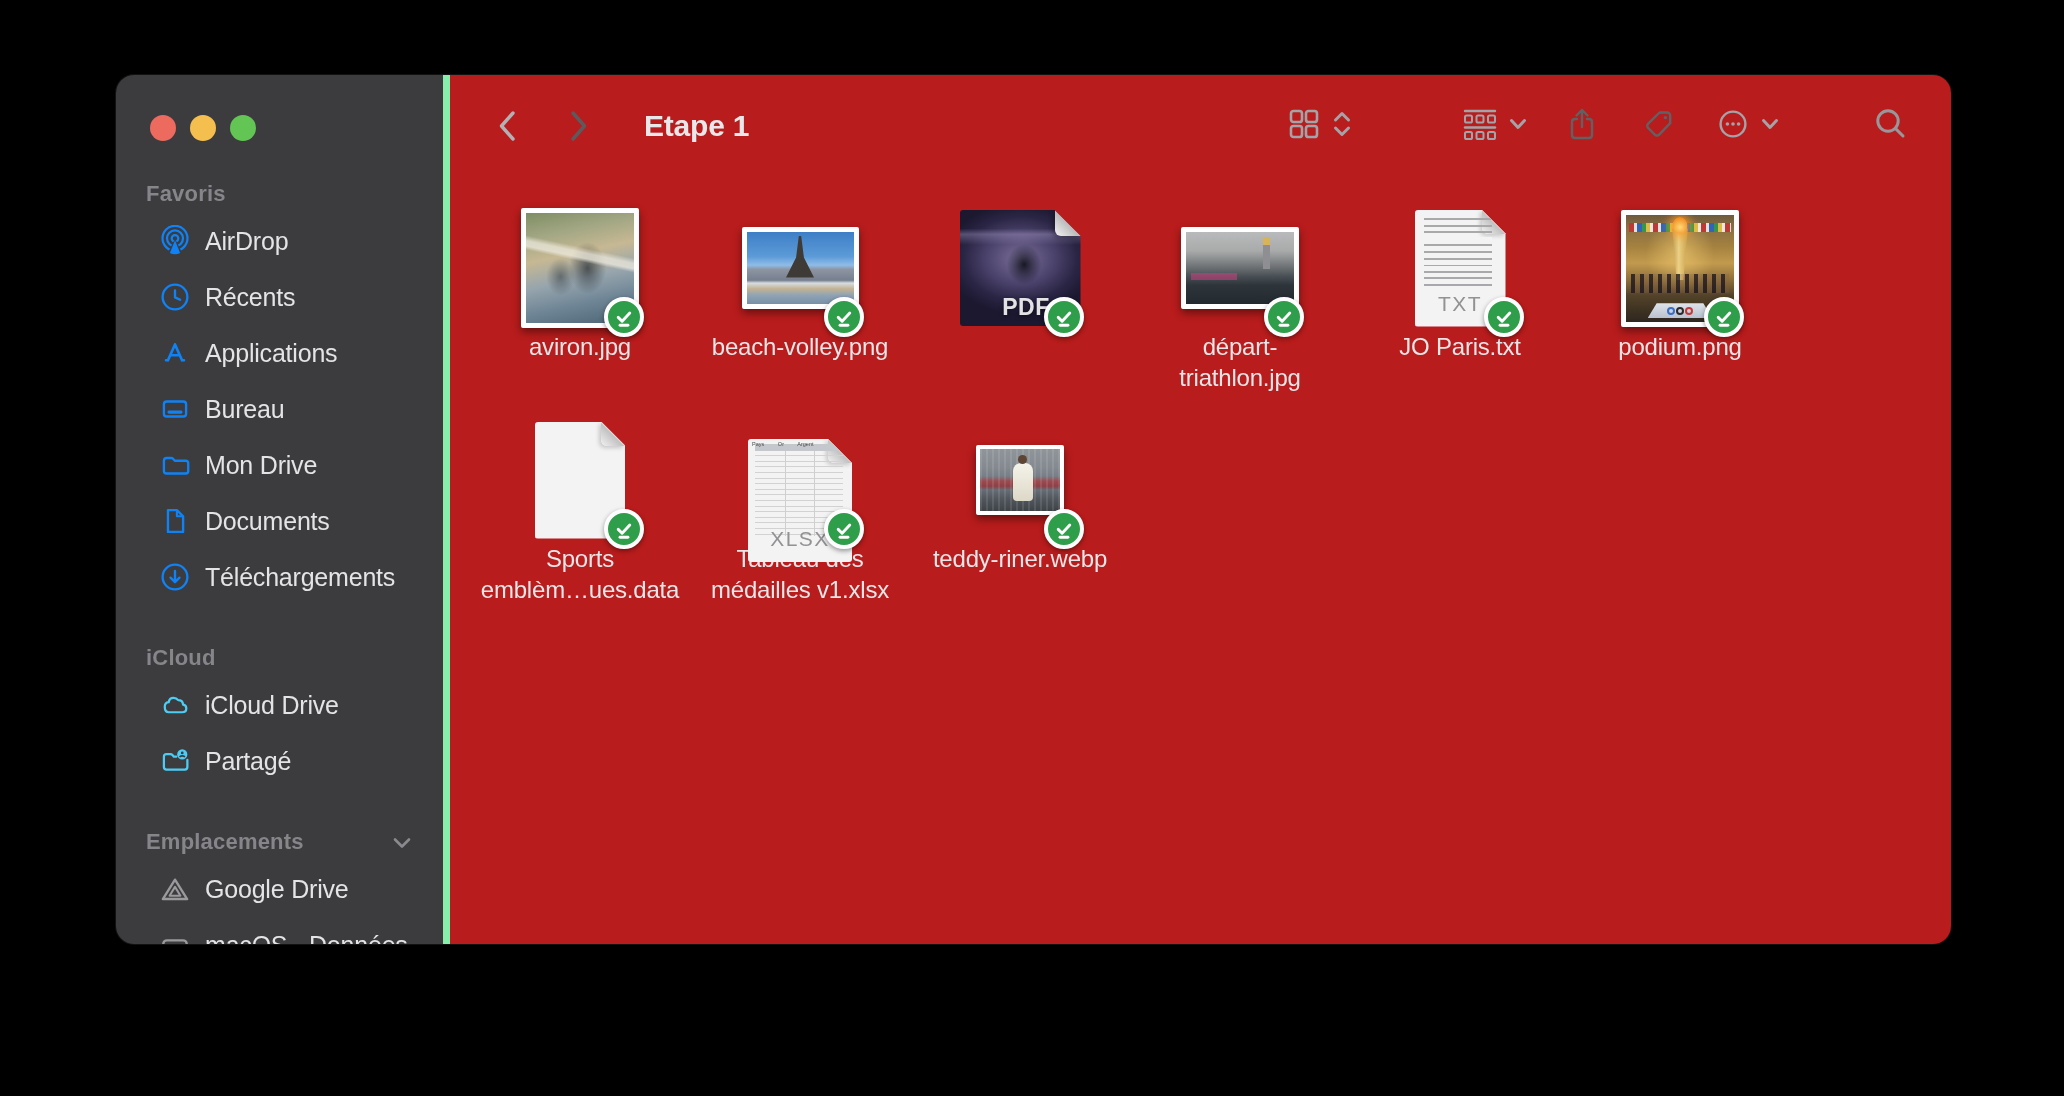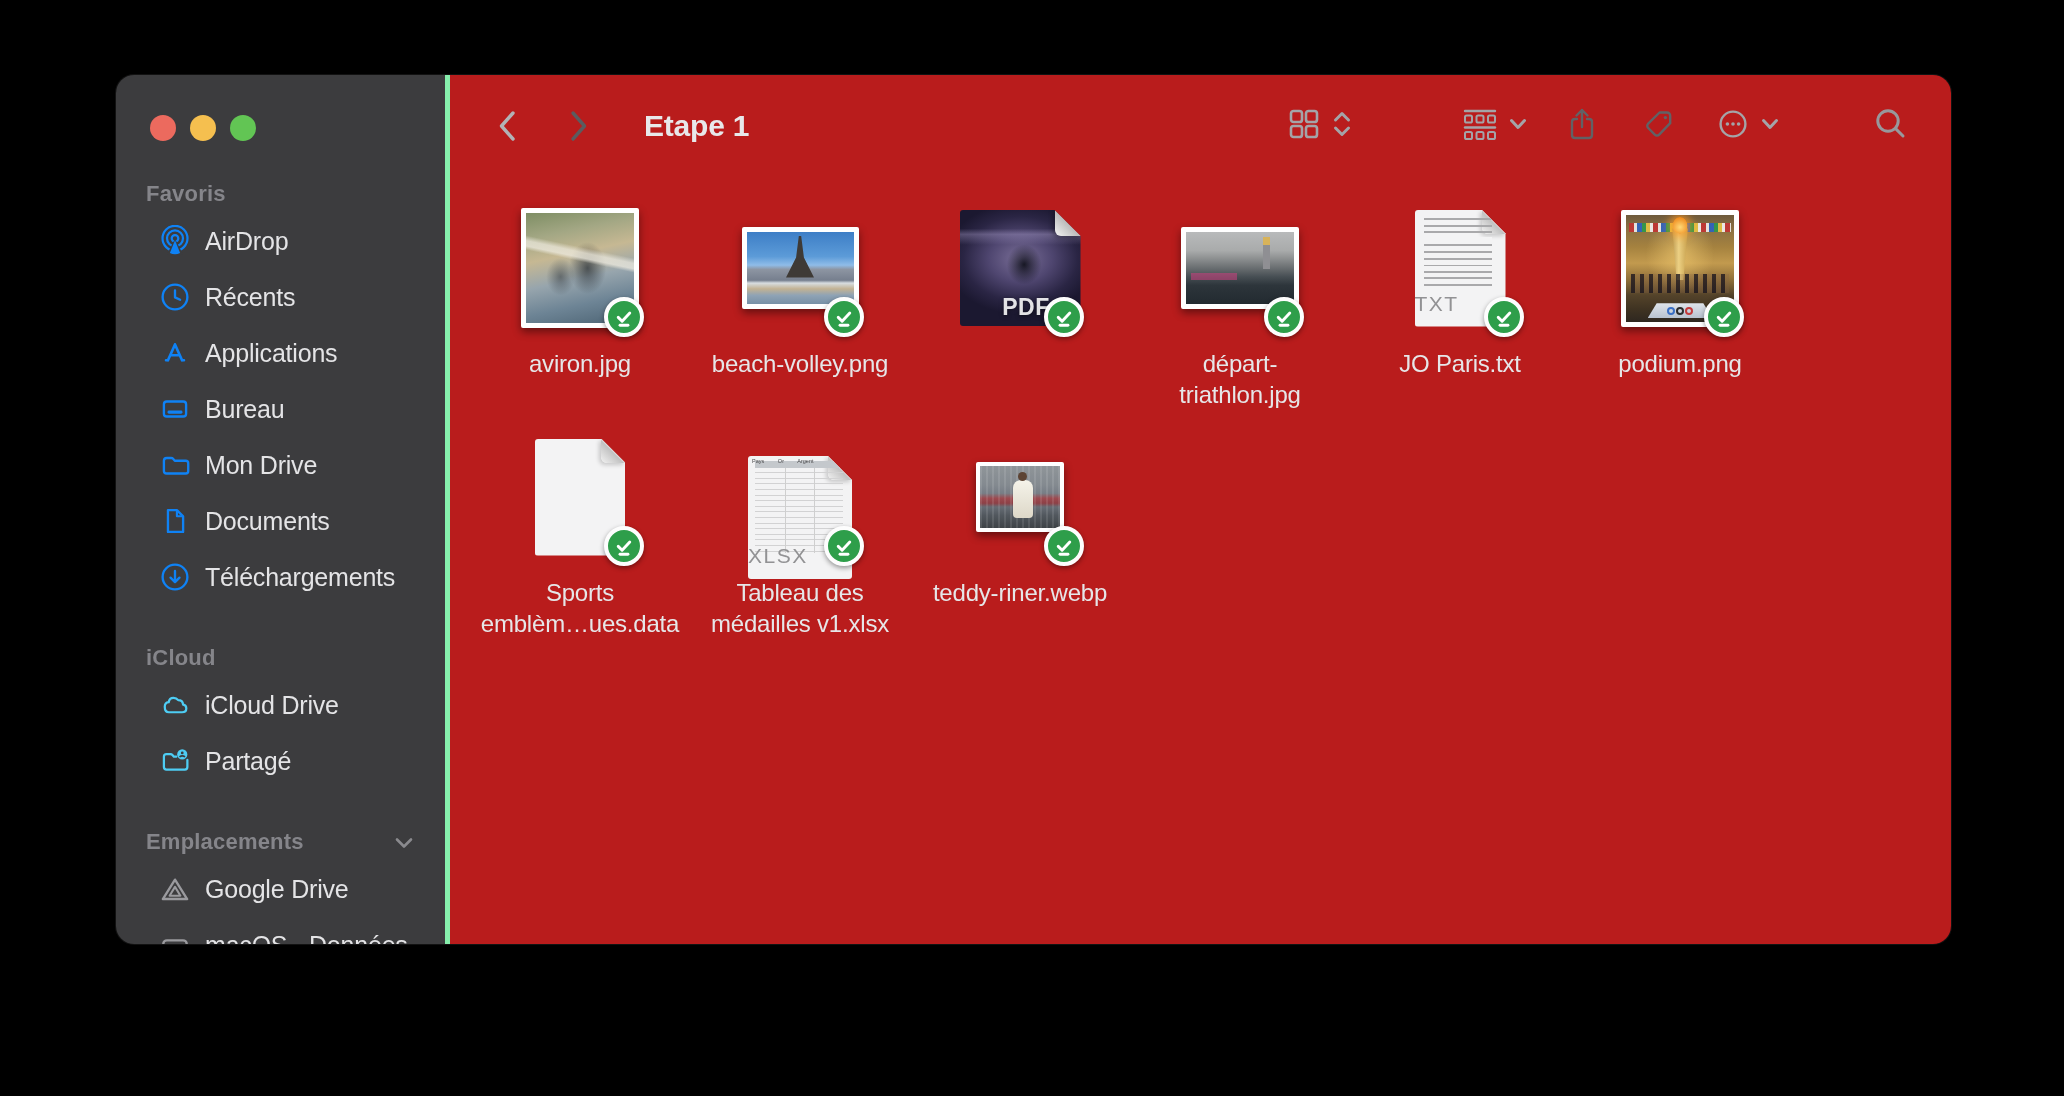--- a/index.html
+++ b/index.html
@@ -5,21 +5,21 @@
   * { margin:0; padding:0; box-sizing:border-box; }
   html,body { width:2064px; height:1096px; background:#000; overflow:hidden;
     font-family:"Liberation Sans","DejaVu Sans",sans-serif; }
 
   .window { position:absolute; left:116px; top:75px; width:1835px; height:869px;
     border-radius:18px; overflow:hidden; display:flex;
     box-shadow:0 0 0 1px rgba(255,255,255,.07), 0 40px 90px rgba(0,0,0,.8); }
 
   
   .sidebar { width:334px; flex:0 0 334px; background:#3c3c3e; height:100%;
-    border-right:5px solid #86efac; position:relative; overflow:hidden; }
+    border-right:7px solid #86efac; position:relative; overflow:hidden; }
   .traffic { display:flex; gap:14px; padding:40px 0 0 34px; }
   .traffic .dot { width:26px; height:26px; border-radius:50%; }
   .sec-header { margin:40px 18px 6px 30px; font-size:22px; font-weight:700;
     color:#85858a; letter-spacing:.2px; display:flex; align-items:center; }
   .sec-header:first-of-type { margin-top:44px; }
   .sec-header .spacer { flex:1; }
   .side-item { height:56px; display:flex; align-items:center; padding-left:32px;
     border-radius:10px; margin:0 10px;text-align:center; }
   .side-item .ic { width:34px; height:34px; display:flex; align-items:center;
     justify-content:center; flex:0 0 34px; }
@@ -35,21 +35,21 @@
     margin-left:54px; }
   .tb-right { margin-left:auto; display:flex; align-items:center; }
   .tb-group { display:flex; align-items:center; }
 
   
   .content { flex:1; padding:28px 0 0 20px; overflow:hidden; }
   .grid-row { display:flex; margin-bottom:24px; }
   .cell { width:220px; flex:0 0 220px; display:flex; flex-direction:column; align-items:center; }
   .icon-box { height:126px; width:220px; position:relative; display:flex;
     align-items:center; justify-content:center; }
-  .flabel { margin-top:17px; height:62px; width:220px; text-align:center;
+  .flabel { height:62px; width:220px; text-align:center;
     font-size:24px; line-height:31px; font-weight:500; color:#e6e6e8; letter-spacing:-.2px; }
 
   
   .photo { border:5px solid #fff; border-radius:2px; position:relative;
     box-shadow:0 4px 9px rgba(0,0,0,.45); overflow:hidden; }
 
   .t-aviron { width:118px; height:120px;
     background:
       linear-gradient(12deg, rgba(0,0,0,0) 55%, rgba(238,235,224,.75) 58%, rgba(238,235,224,.7) 62%, rgba(0,0,0,0) 66%),
       radial-gradient(ellipse 26px 36px at 57% 50%, rgba(32,38,44,.68), rgba(32,38,44,0) 72%),
@@ -116,21 +116,21 @@
       repeating-linear-gradient(180deg, #a9a9ab 0 2px, rgba(0,0,0,0) 2px 6.6px); }
   .t-data { width:90px; height:117px; }
   .t-xlsx { width:104px; height:123px;margin-top:41px; }
   .sheet { position:absolute; top:5px; left:7px; right:9px; bottom:26px;
     background:
       linear-gradient(180deg, #c4c8cc 0 7px, rgba(0,0,0,0) 7px),
       linear-gradient(90deg, rgba(0,0,0,0) 0 34%, #cfcfcf 34% calc(34% + 1px), rgba(0,0,0,0) calc(34% + 1px) 67%, #cfcfcf 67% calc(67% + 1px), rgba(0,0,0,0) calc(67% + 1px)),
       repeating-linear-gradient(180deg, #d2d2d3 0 1px, rgba(0,0,0,0) 1px 5.6px); }
   .sheet-header { position:absolute; top:2px; left:4px; font-size:10px; color:#4a4a4c;
     transform:scale(.55); transform-origin:left top; white-space:nowrap; word-spacing:22px; }
-  .doc-tag { position:absolute; bottom:11px; left:0; right:0; text-align:left;
+  .doc-tag { position:absolute; bottom:11px; left:0; right:0; text-align:center;
     font-size:21px; font-weight:500; color:#929294; letter-spacing:1.5px; }
 
   
   .t-pdf { width:121px; height:116px; position:relative; border-radius:3px;
     clip-path:polygon(0 0, calc(100% - 26px) 0, 100% 26px, 100% 100%, 0 100%);
     background:
       linear-gradient(180deg, rgba(0,0,0,0) 16%, rgba(185,172,218,.35) 21%, rgba(0,0,0,0) 30%),
       radial-gradient(ellipse 24px 28px at 53% 47%, rgba(8,10,18,.85), rgba(8,10,18,0) 72%),
       radial-gradient(ellipse 62% 48% at 50% 42%, #7a6f98 0%, #4f4670 42%, #2a2544 76%, #1b1830 100%); }
   .t-pdf::before { content:""; position:absolute; top:0; right:0; width:26px; height:26px;

